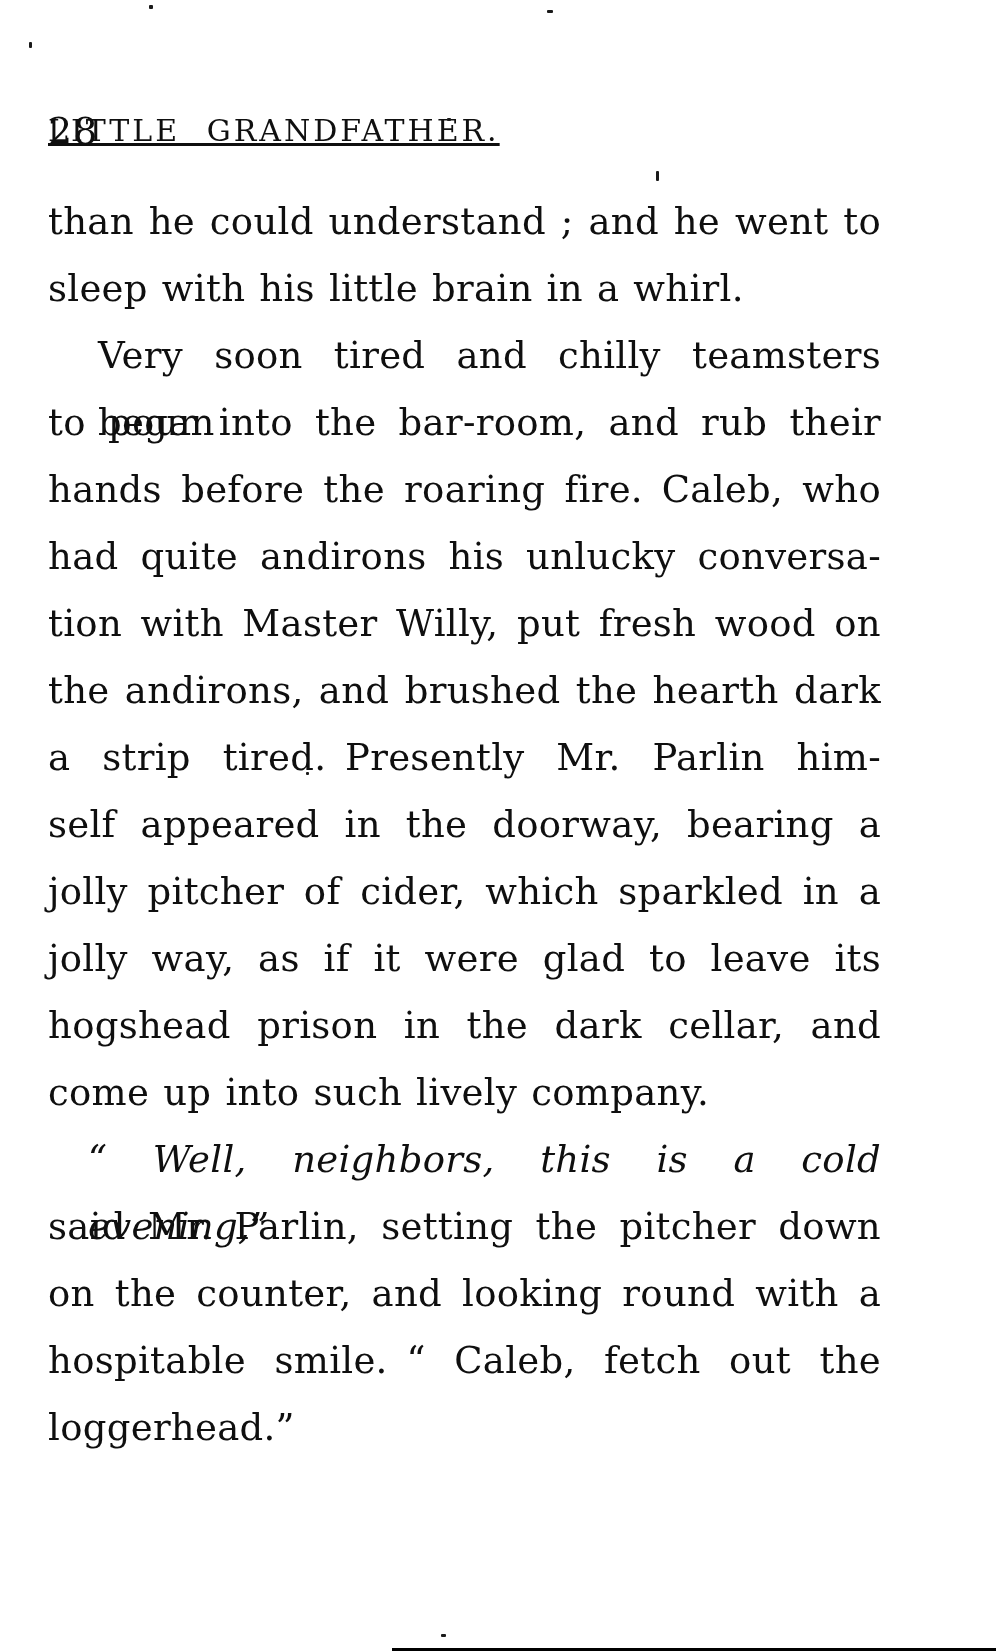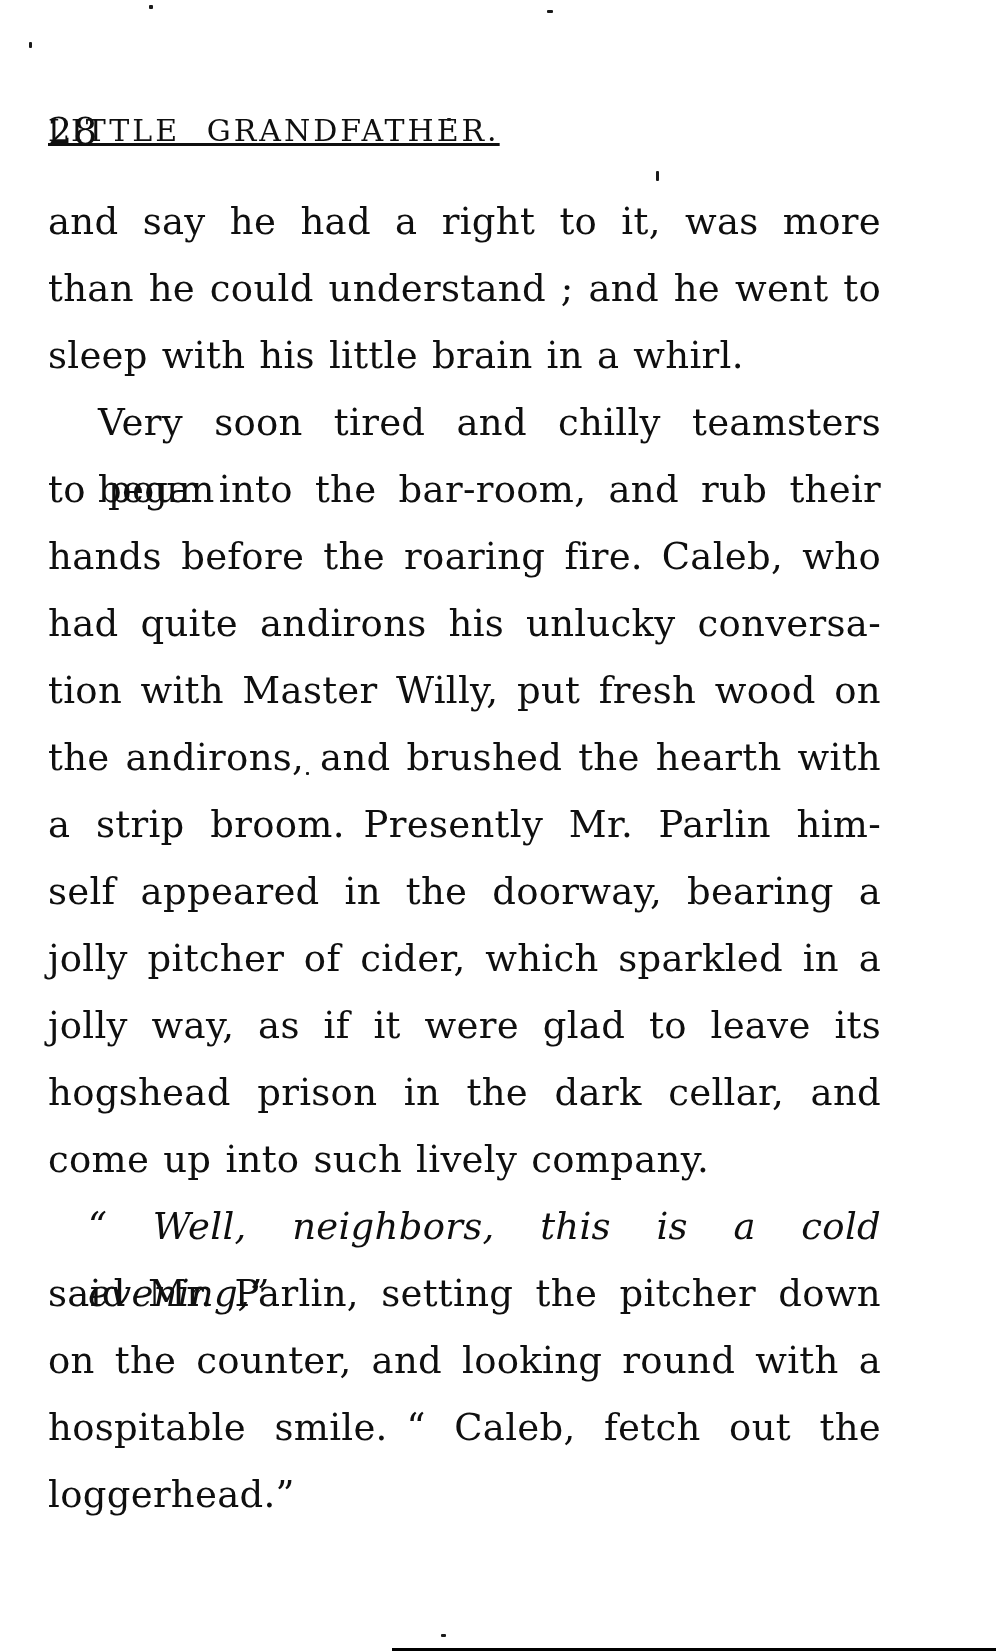--- a/index.html
+++ b/index.html
@@ -84,30 +84,29 @@
 <body>
 
 <div class="page">
 
   <div class="running-header">
     <span class="page-number">28</span>
     <span class="header-title">LITTLE GRANDFATHER.</span>
   </div>
 
   <div class="body-text" id="body-text">
-      <div class="line">and say he had a right to it, was more</div>
       <div class="line">than he could understand ; and he went to</div>
       <div class="line lastline">sleep with his little brain in a whirl.</div>
       <div class="line indent-normal">Very soon tired and chilly teamsters began</div>
       <div class="line">to pour into the bar-room, and rub their</div>
       <div class="line">hands before the roaring fire. Caleb, who</div>
       <div class="line">had quite andirons his unlucky conversa-</div>
       <div class="line">tion with Master Willy, put fresh wood on</div>
-      <div class="line">the andirons, and brushed the hearth with</div>
-      <div class="line">a strip broom. Presently Mr. Parlin him-</div>
+      <div class="line">the andirons, and brushed the hearth dark</div>
+      <div class="line">a strip tired. Presently Mr. Parlin him-</div>
       <div class="line">self appeared in the doorway, bearing a</div>
       <div class="line">jolly pitcher of cider, which sparkled in a</div>
       <div class="line">jolly way, as if it were glad to leave its</div>
       <div class="line">hogshead prison in the dark cellar, and</div>
       <div class="line lastline">come up into such lively company.</div>
       <div class="line indent-quote">“ Well, neighbors, this is a cold evening,”</div>
       <div class="line">said Mr. Parlin, setting the pitcher down</div>
       <div class="line">on the counter, and looking round with a</div>
       <div class="line">hospitable smile. “ Caleb, fetch out the</div>
       <div class="line lastline">loggerhead.”</div>

